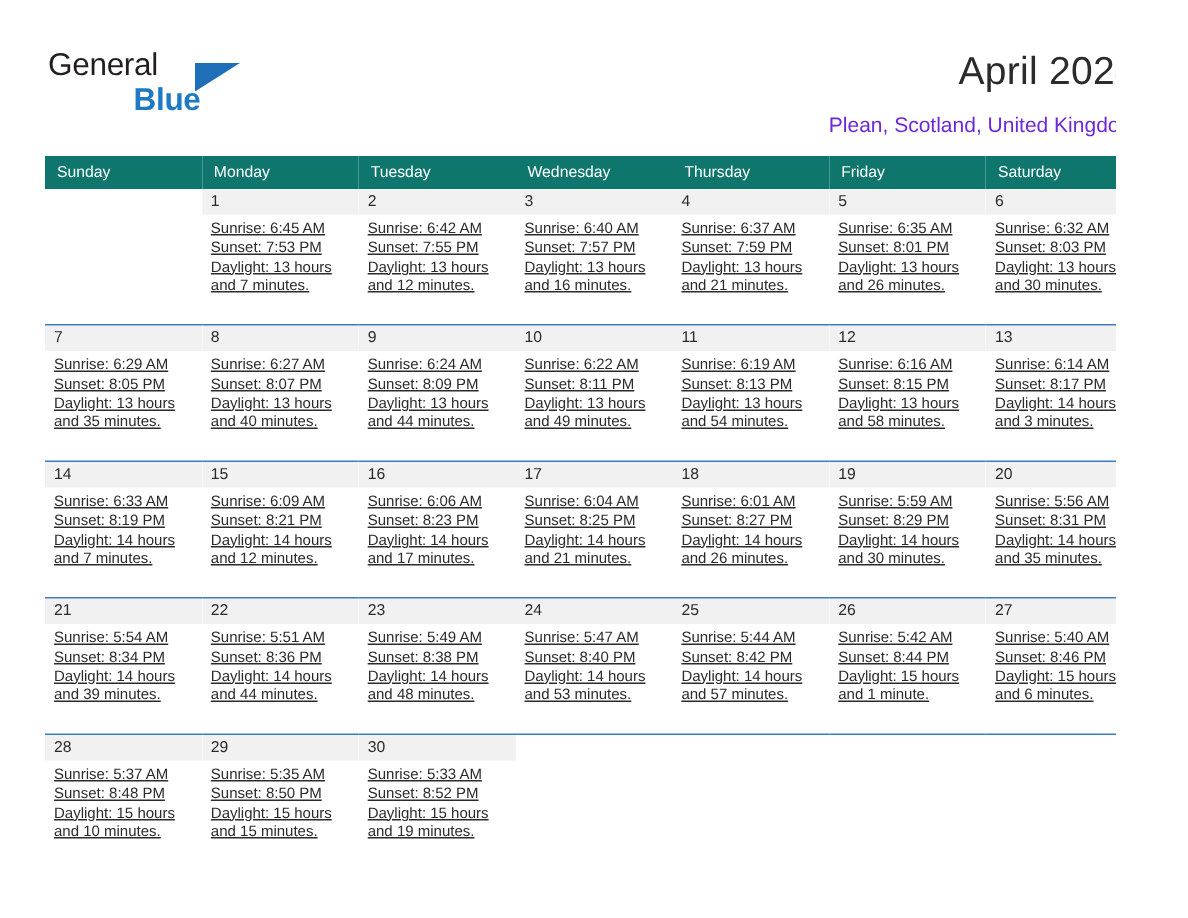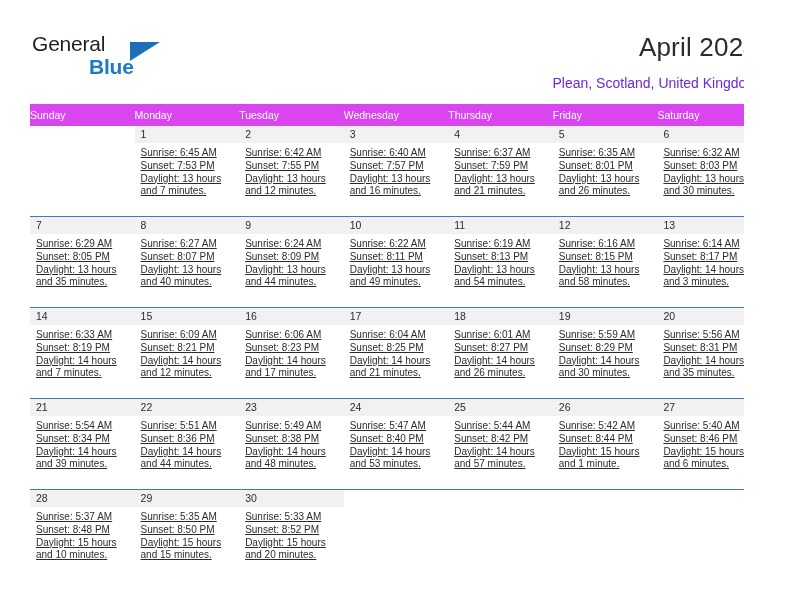--- a/index.html
+++ b/index.html
@@ -79,26 +79,26 @@
   
   .cal {
     position: absolute;
     left: 30px;
     top: 104px;
     width: 732px;
     border-collapse: collapse;
     table-layout: fixed;
   }
   .cal th {
-    background: #d946ef;
+    background: #0f766e;
     color: #ffffff;
     font-size: 10.5px;
     font-weight: normal;
     text-align: left;
-    padding: 5px 0 5px 0;
+    padding: 5px 0 5px 8px;
     height: 20px;
     border: none;
   }
   .cal td {
     width: 104.57px;
     vertical-align: top;
     padding: 0;
     border: none;
     border-top: 1px solid #3a7cbd;
     height: 90px;
@@ -488,21 +488,21 @@
               </div>
             </div>
           </td>
           <td>
             <div class="cell-inner">
               <div class="daynum-band">30</div>
               <div class="cell-body">
                 <div>Sunrise: 5:33 AM</div>
                 <div>Sunset: 8:52 PM</div>
                 <div>Daylight: 15 hours</div>
-                <div>and 20 minutes.</div>
+                <div>and 19 minutes.</div>
               </div>
             </div>
           </td>
           <td>
             <div class="cell-empty"></div>
           </td>
           <td>
             <div class="cell-empty"></div>
           </td>
           <td>

